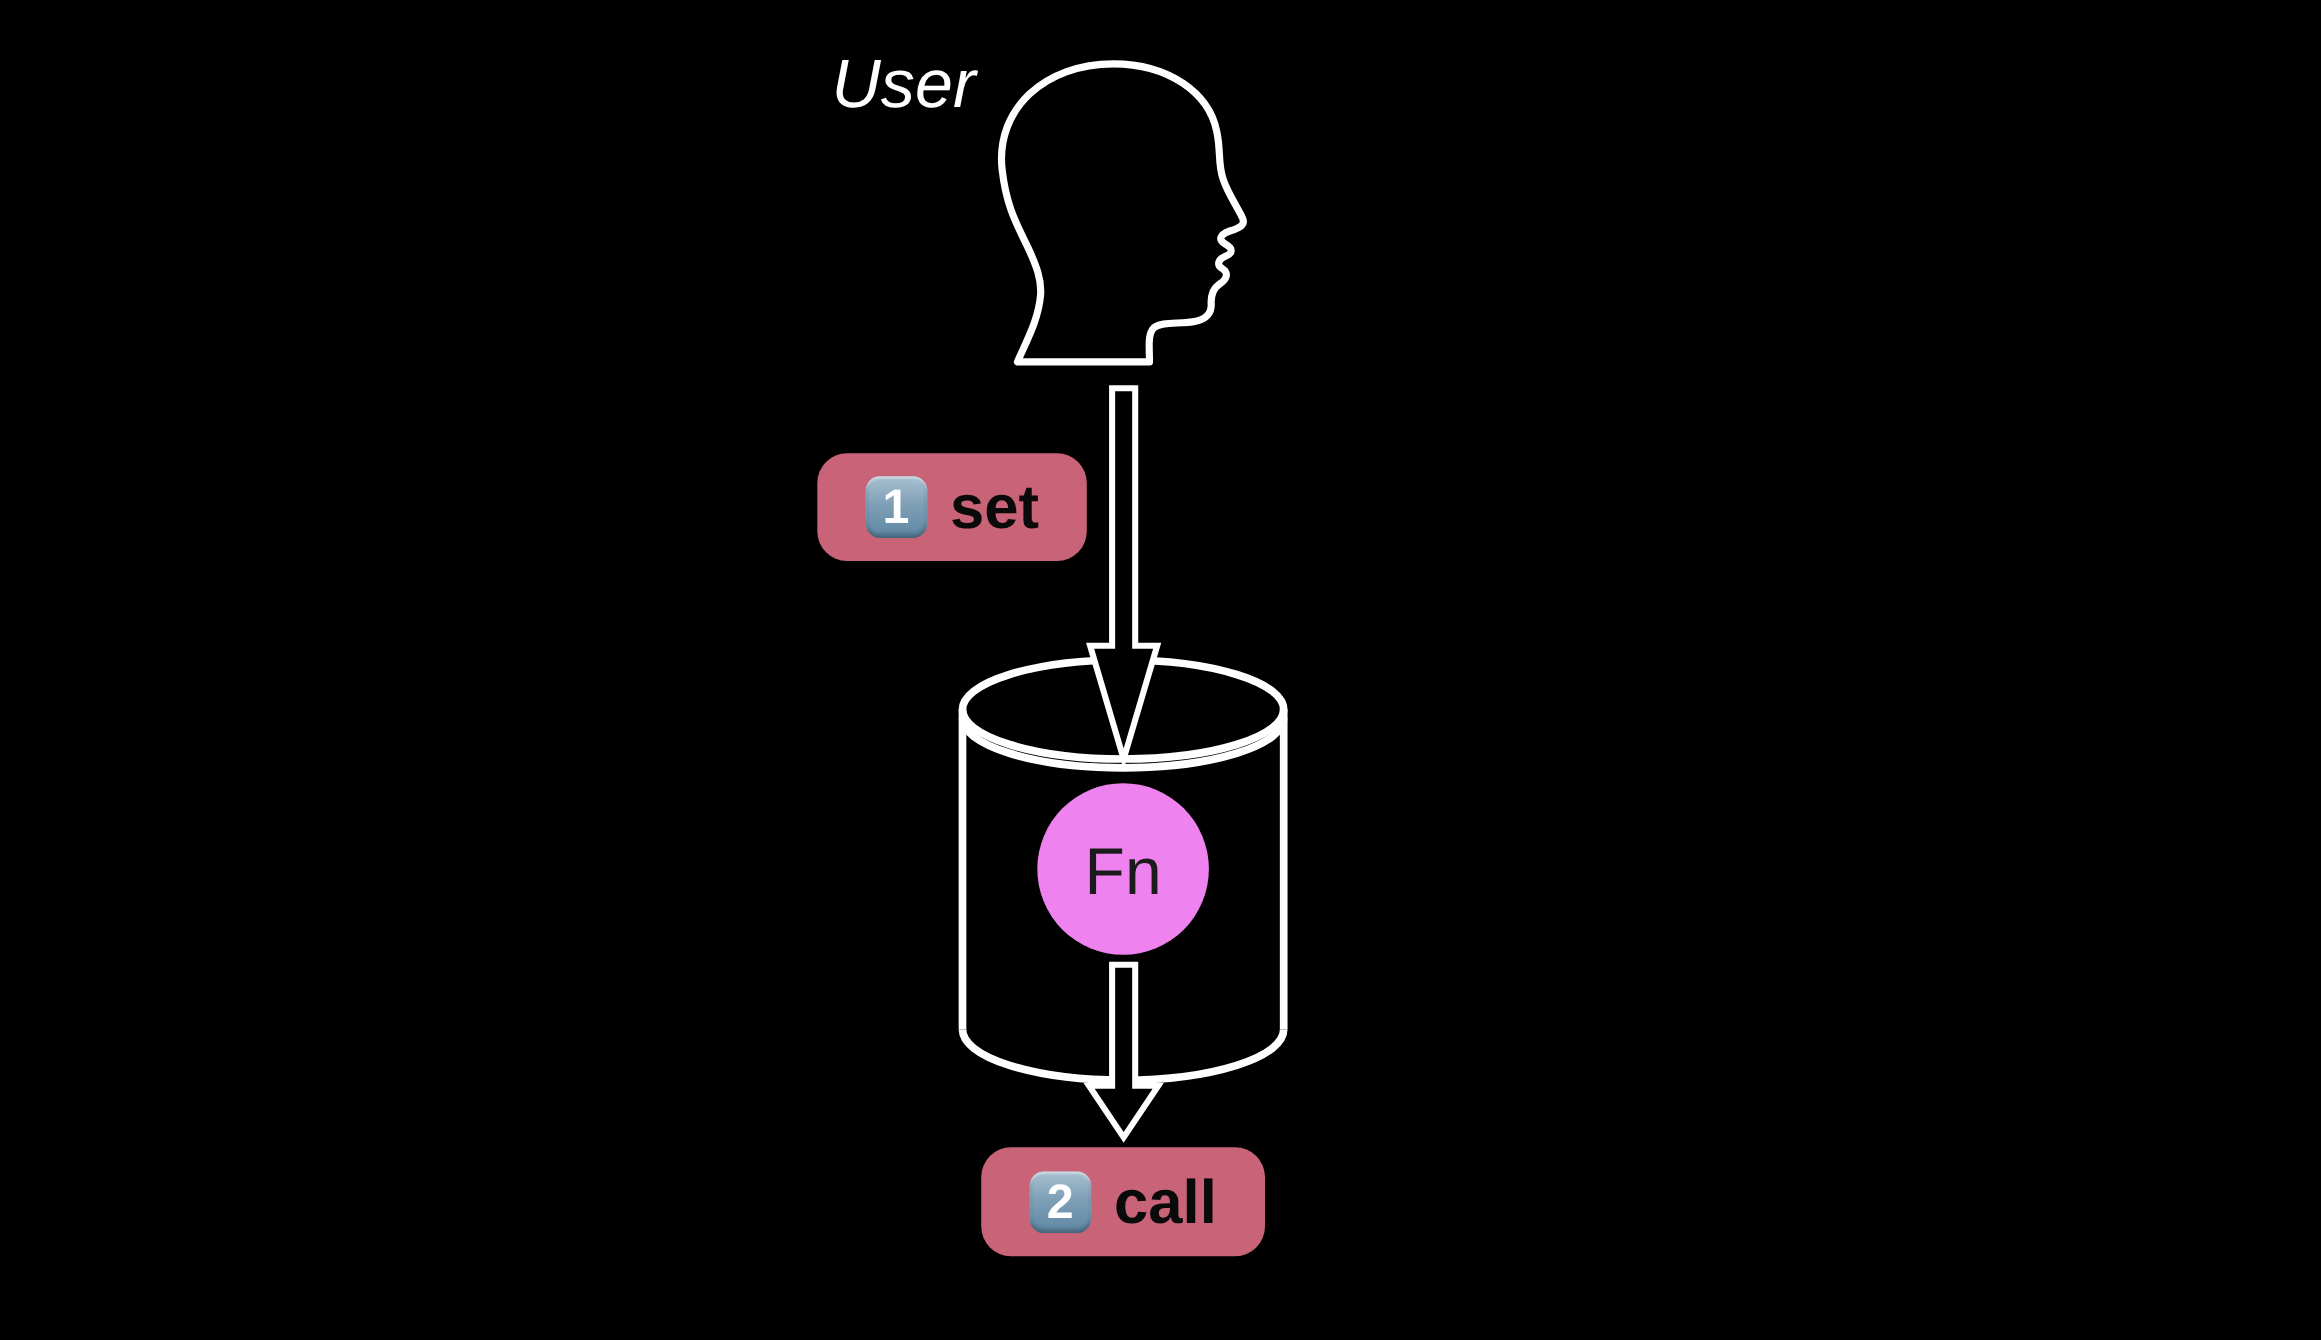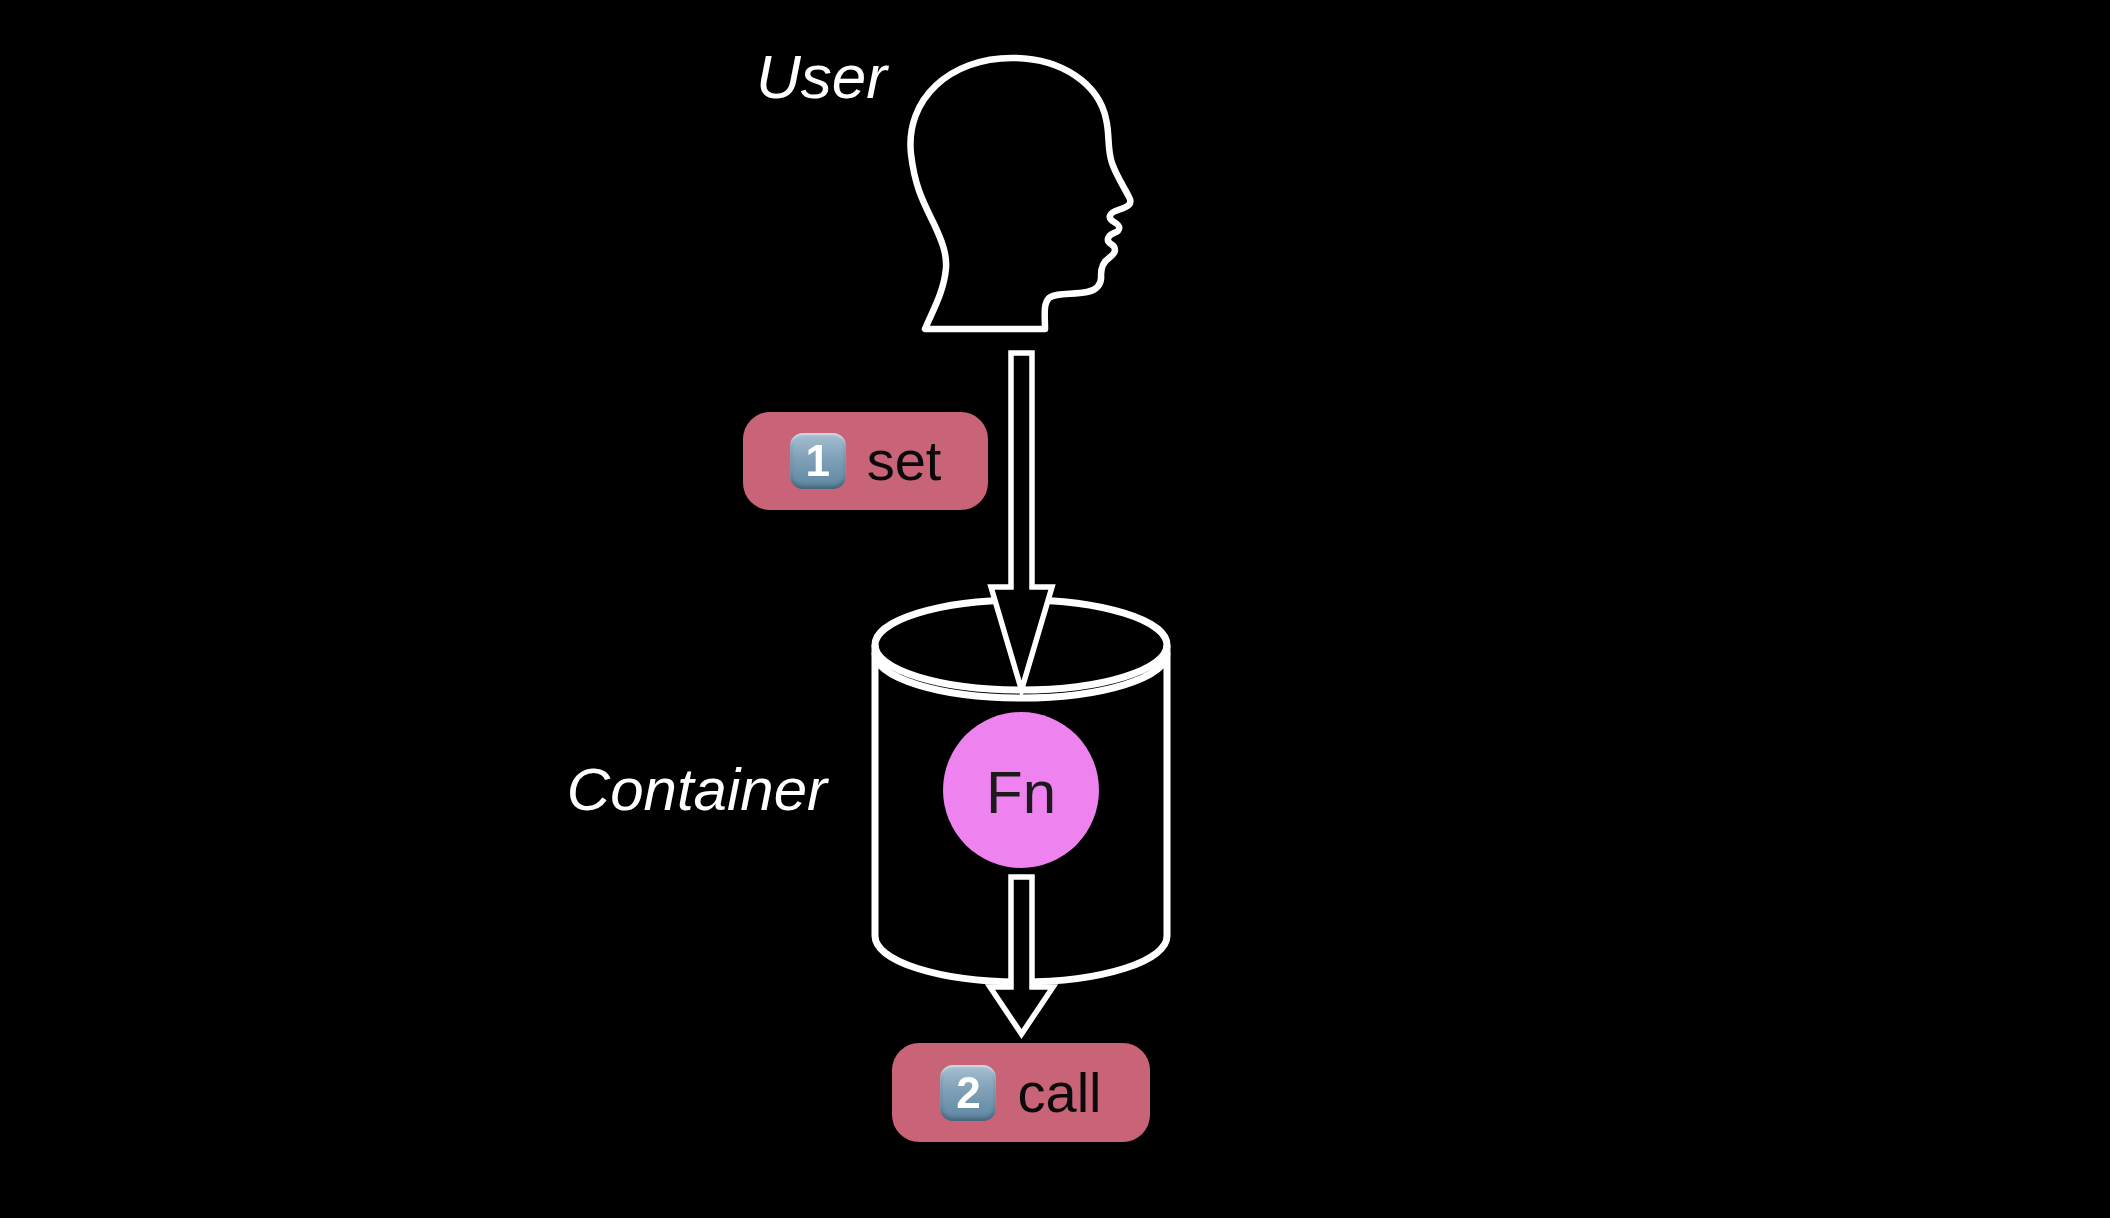--- a/index.html
+++ b/index.html
@@ -68,21 +68,21 @@
     box-shadow: inset 0 2px 2px rgba(255,255,255,0.45), inset 0 -3px 4px rgba(0,0,0,0.28);
     display: flex;
     align-items: center;
     justify-content: center;
     color: #ffffff;
     font-weight: bold;
     font-size: 44px;
     line-height: 1;
   }
   .badge-label {
-    font-weight: normal;
+    font-weight: bold;
     font-size: 56px;
     color: #0a0a0a;
     line-height: 1;
   }
   text.fn {
     fill: #1b1b1b;
     font-size: 60px;
     font-family: "Liberation Sans", sans-serif;
   }
 </style>
@@ -124,21 +124,20 @@
     <g fill="#000000" stroke-width="5.5" stroke-linejoin="miter" stroke="#ffffff">
       <path d="M 1011 353 L 1032 353 L 1032 587 L 1052 587 L 1021.5 690 L 991 587 L 1011 587 Z"></path>
       <path d="M 1011 877 L 1032 877 L 1032 987 L 1053 987 L 1021.5 1034 L 990 987 L 1011 987 Z"></path>
     </g>
 
     <circle cx="1021" cy="790" r="78" fill="#ee82ee"></circle>
     <text class="fn" x="1021" y="792" text-anchor="middle" dominant-baseline="central">Fn</text>
   </svg>
 
   <div class="label user">User</div>
-  <div class="label container">Container</div>
 
   <div class="badge set">
     <span class="keycap">
       <span>1</span>
     </span>
     <span class="badge-label">set</span>
   </div>
 
   <div class="badge call">
     <span class="keycap">

